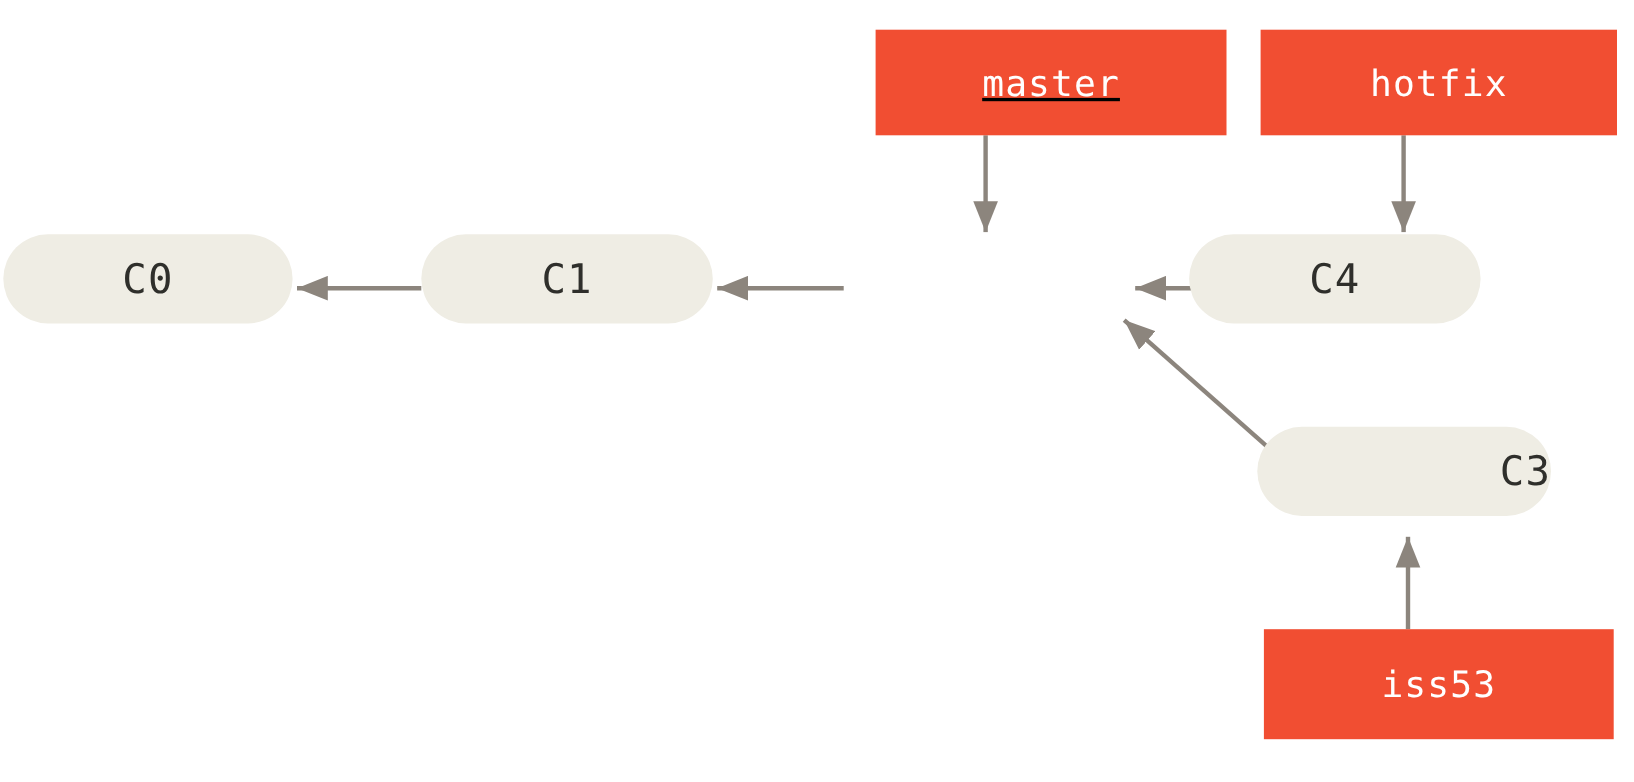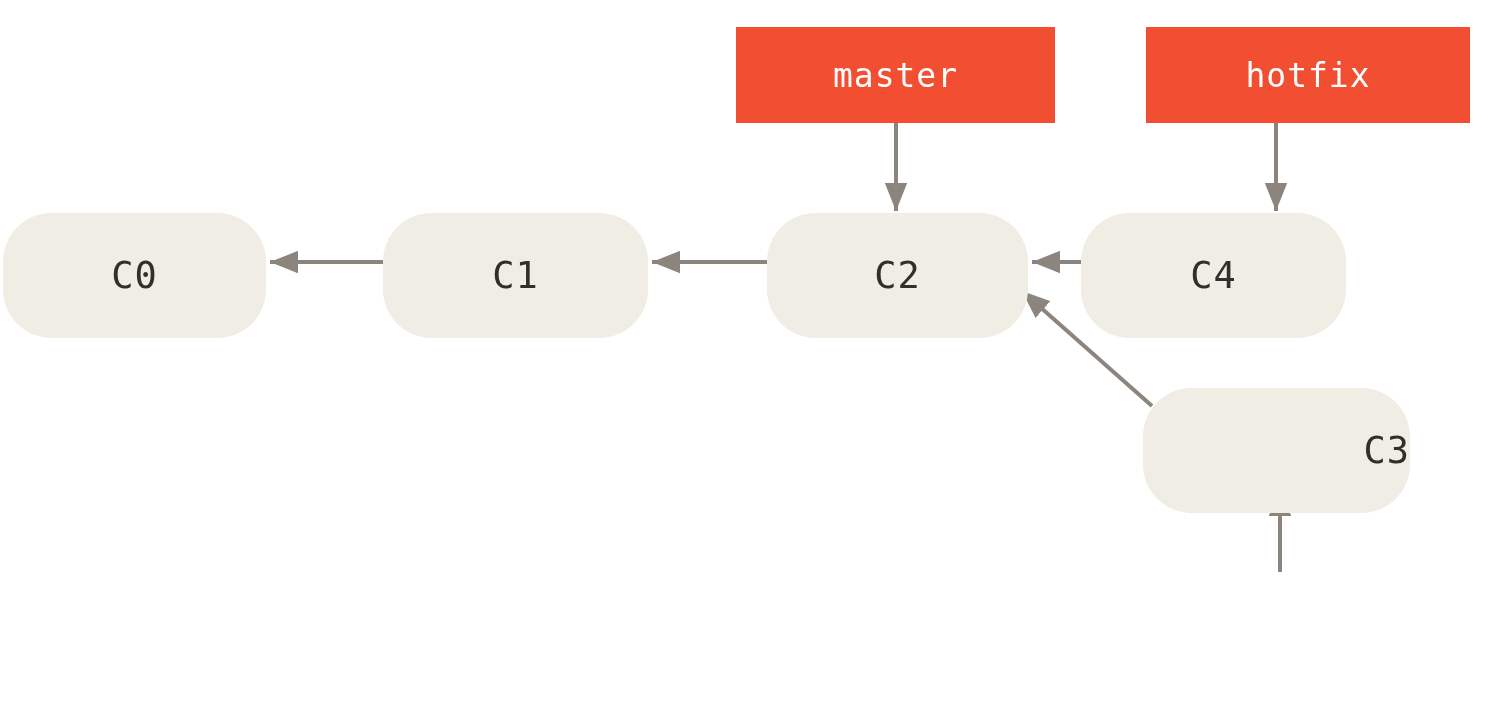--- a/index.html
+++ b/index.html
@@ -18,21 +18,21 @@
   #arrow-layer {
     position: absolute;
     left: 0;
     top: 0;
     width: 1485px;
     height: 711px;
     pointer-events: none;
   }
   .commit {
     position: absolute;
-    height: 125px;
+    height: 81px;
     background: #EFEDE4;
     border-radius: 48.5px;
     display: flex;
     align-items: center;
     justify-content: center;
   }
   .commit span {
     font-size: 37px;
     color: #2F2F2B;
     letter-spacing: 1px;
@@ -50,21 +50,21 @@
     color: #FFFFFF;
     letter-spacing: 1px;
   }
   
   #commit-c0 { left: 3px;    top: 213px; width: 263px; }
   #commit-c1 { left: 383px;  top: 213px; width: 265px; }
   #commit-c2 { left: 767px;  top: 213px; width: 261px; }
   #commit-c4 { left: 1081px; top: 213px; width: 265px; }
   #commit-c3 { left: 1143px; top: 388px; width: 267px; justify-content: flex-end; }
   
-  #branch-master { left: 736px;  top: 27px;  width: 319px; }
+  #branch-master { left: 796px;  top: 27px;  width: 319px; text-decoration: underline; }
   #branch-hotfix { left: 1146px; top: 27px;  width: 324px; }
   #branch-iss53  { left: 1149px; top: 572px; width: 318px; height: 100px; }
 </style>
 </head>
 <body>
 
 <div id="canvas">
 
   <svg id="arrow-layer" viewBox="0 0 1485 711" xmlns="http://www.w3.org/2000/svg">
     <defs>
@@ -82,29 +82,29 @@
       <line x1="1280" y1="572" x2="1280" y2="488" marker-end="url(#arrowhead)"></line>
     </g>
   </svg>
 
   <div class="branch" id="branch-master">
     <span>master</span>
   </div>
   <div class="branch" id="branch-hotfix">
     <span>hotfix</span>
   </div>
+  <div class="branch" id="branch-iss53">
+    <span>iss53</span>
+  </div>
 
   <div class="commit" id="commit-c0">
     <span>C0</span>
   </div>
   <div class="commit" id="commit-c1">
     <span>C1</span>
-  </div>
-  <div class="commit" id="commit-c2">
-    <span>C2</span>
   </div>
   <div class="commit" id="commit-c4">
     <span>C4</span>
   </div>
   <div class="commit" id="commit-c3">
     <span>C3</span>
   </div>
 
 </div>
 

